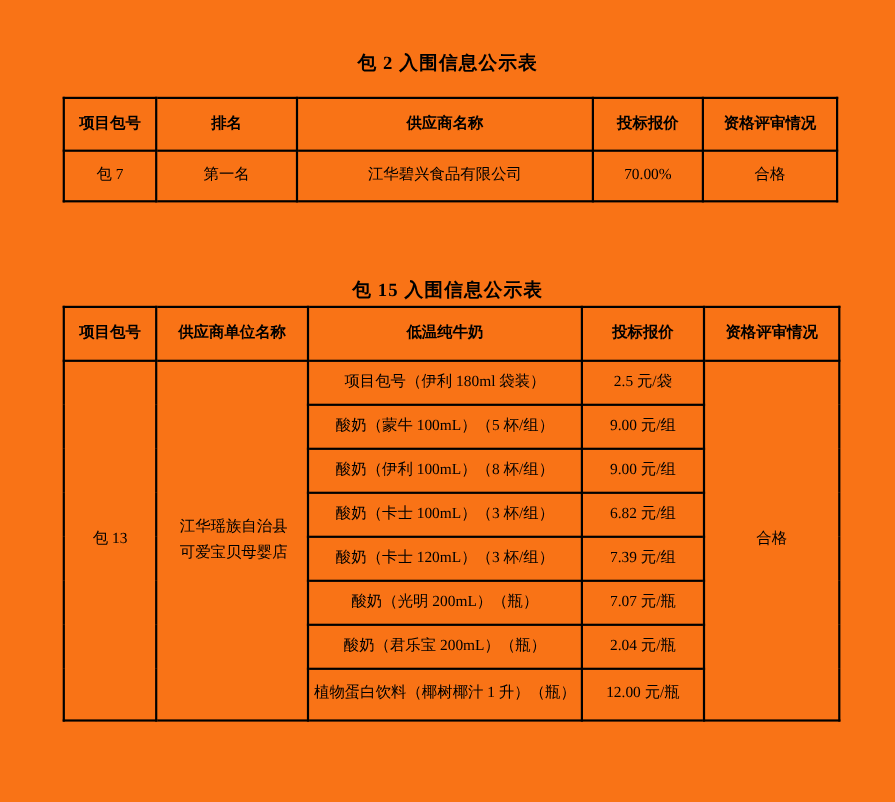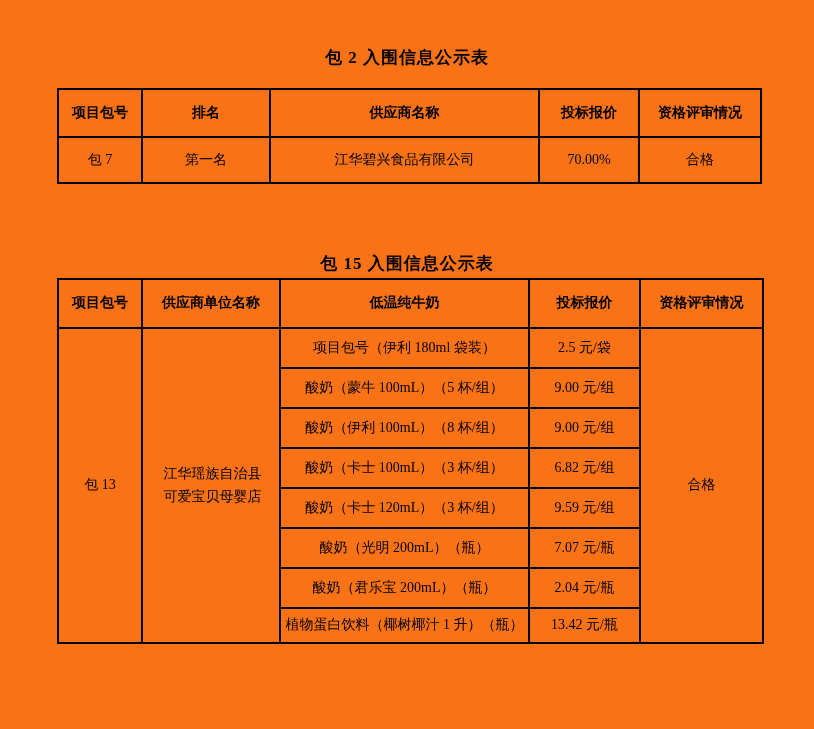--- a/index.html
+++ b/index.html
@@ -47,21 +47,21 @@
     line-height: 1.45;
     overflow: hidden;
   }
   .tbl th { font-weight: bold; }
 
   .tbl1 tr.hdr    { height: 48px; }
   .tbl1 tr.data   { height: 46px; }
 
   .tbl2 tr.hdr    { height: 49px; }
   .tbl2 tr.item   { height: 40px; }
-  .tbl2 tr.item-last { height: 35px; }
+  .tbl2 tr.item-last { height: 47px; }
 
   .wrap-7 {
     display: inline-block;
     width: 7.2em;
     text-align: right;
     line-height: 1.6;
   }
 </style>
 </head>
 <body>
@@ -134,30 +134,30 @@
       <tr class="item">
         <td>酸奶（伊利 100mL）（8 杯/组）</td>
         <td>9.00 元/组</td>
       </tr>
       <tr class="item">
         <td>酸奶（卡士 100mL）（3 杯/组）</td>
         <td>6.82 元/组</td>
       </tr>
       <tr class="item">
         <td>酸奶（卡士 120mL）（3 杯/组）</td>
-        <td>9.59 元/组</td>
+        <td>7.39 元/组</td>
       </tr>
       <tr class="item">
         <td>酸奶（光明 200mL）（瓶）</td>
         <td>7.07 元/瓶</td>
       </tr>
       <tr class="item">
         <td>酸奶（君乐宝 200mL）（瓶）</td>
         <td>2.04 元/瓶</td>
       </tr>
       <tr class="item item-last">
         <td>植物蛋白饮料（椰树椰汁 1 升）（瓶）</td>
-        <td>13.42 元/瓶</td>
+        <td>12.00 元/瓶</td>
       </tr>
     </tbody>
   </table>
 
 </div>
 
 </body></html>

